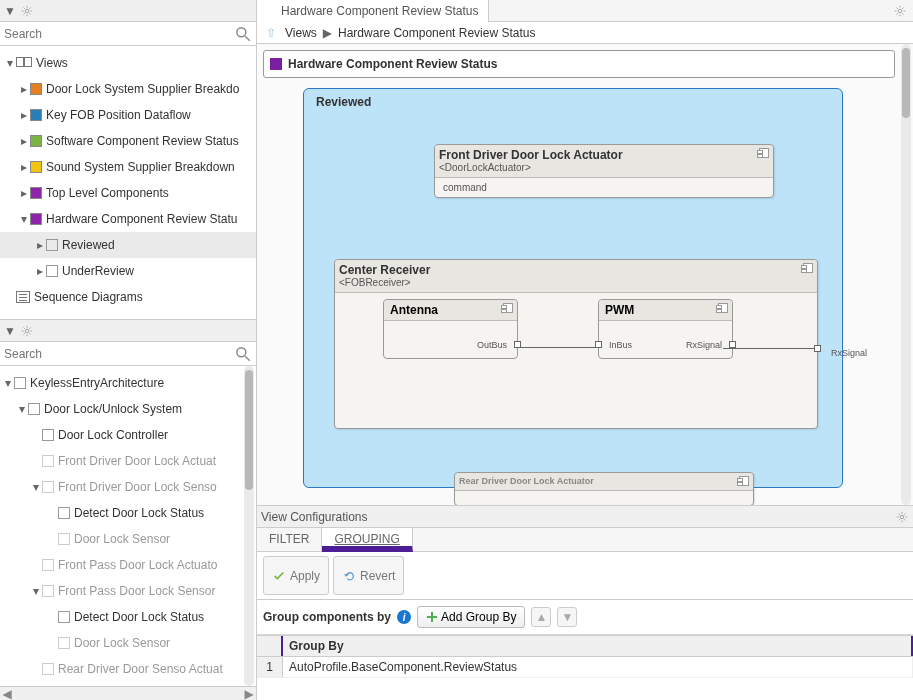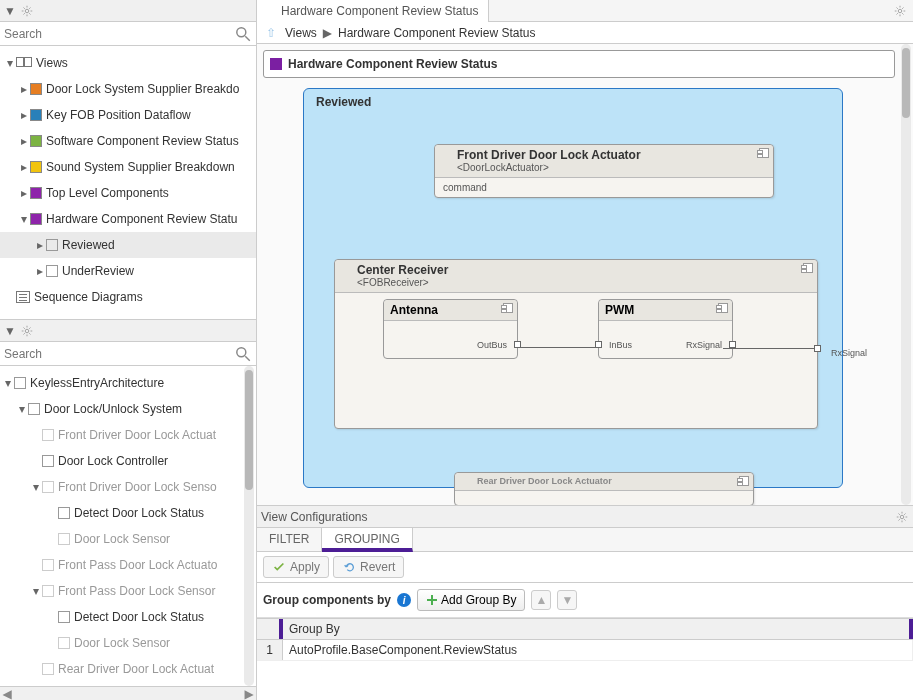--- a/index.html
+++ b/index.html
@@ -49,58 +49,58 @@
 
 .canvas-wrap { flex: 1; position: relative; overflow: auto; background: #fafafa; padding: 6px 18px 6px 6px; }
 .diag-title-box { border: 1px solid #999; border-radius: 3px; padding: 6px; display: flex; align-items: center; gap: 6px; margin-bottom: 10px; background: #fff; }
 .diag-title-box .sq { width: 12px; height: 12px; background: #7b1fa2; }
 .diag-title-box .t { font-weight: bold; color: #333; }
 
 .group-box { border: 1.5px solid #2b78c6; border-radius: 6px; background: #bde3f8; padding: 8px; position: relative; min-height: 380px; }
 .group-label { position: absolute; top: 6px; left: 12px; font-weight: bold; color: #333; }
 
 .comp { position: absolute; background: #f6f4f0; border: 1px solid #999; border-radius: 4px; box-shadow: 1px 1px 2px rgba(0,0,0,0.1); }
-.comp-head { background: #e8e6e0; border-bottom: 1px solid #bbb; padding: 3px 22px; border-radius: 4px 4px 0 0; }
+.comp-head { background: #e8e6e0; border-bottom: 1px solid #bbb; padding: 3px 4px; border-radius: 4px 4px 0 0; }
 .comp-name { font-weight: bold; color: #333; line-height: 1.2; }
 .comp-stereo { font-size: 10px; color: #555; line-height: 1.2; }
 .comp-icon { position: absolute; top: 3px; right: 4px; width: 10px; height: 10px; border: 1px solid #999; background: #fff; }
 .comp-icon::before { content: ""; position: absolute; left: -3px; top: 1px; width: 4px; height: 2px; background: #fff; border: 1px solid #999; }
 .comp-icon::after { content: ""; position: absolute; left: -3px; top: 5px; width: 4px; height: 2px; background: #fff; border: 1px solid #999; }
 
 .port-row { padding: 4px 8px; font-size: 10px; color: #555; }
 .nested-row { padding: 6px 8px 12px 8px; position: relative; display: flex; gap: 20px; }
 .nested { position: relative; background: #f6f4f0; border: 1px solid #999; border-radius: 4px; width: 135px; height: 60px; flex-shrink: 0; }
 .nested .nname { background: #e8e6e0; border-bottom: 1px solid #bbb; padding: 3px 6px; font-weight: bold; border-radius: 4px 4px 0 0; }
 .port-lbl { position: absolute; font-size: 9px; color: #555; }
 .port-dot { position: absolute; width: 7px; height: 7px; background: #fff; border: 1px solid #666; }
 
 .scrollbar { position: absolute; right: 2px; top: 0; bottom: 0; width: 10px; background: #eaeaea; border-radius: 5px; }
 .scrollbar .thumb { position: absolute; left: 1px; right: 1px; background: #b8b8b8; border-radius: 4px; }
 
 .vc-panel { border-top: 1px solid #ccc; background: #fff; display: flex; flex-direction: column; height: 195px; }
 .vc-tabs { display: flex; border-bottom: 1px solid #ccc; height: 24px; background: #f6f6f6; }
 .vc-tab { padding: 4px 12px; border-right: 1px solid #ccc; color: #666; cursor: pointer; }
-.vc-tab.active { background: #fff; border-bottom: 4px solid #4c1d95; margin-bottom: -1px; }
+.vc-tab.active { background: #fff; border-bottom: 6px solid #4c1d95; margin-bottom: -1px; text-decoration: underline; }
 .vc-actions { display: flex; gap: 4px; padding: 4px 6px; border-bottom: 1px solid #ccc; align-items: center; }
-.btn { display: flex; align-items: center; gap: 4px; padding: 2px 8px; border: 1px solid #ccc; border-radius: 3px; background: #f6f6f6; color: #777; cursor: pointer; height: 22px; }
+.btn { display: flex; align-items: center; gap: 4px; padding: 2px 8px; border: 1px solid #ccc; border-radius: 3px; background: #f6f6f6; color: #777; cursor: pointer; height: 39px; }
 
 .grp-row { display: flex; align-items: center; gap: 6px; padding: 6px; border-bottom: 1px solid #ddd; }
 .grp-row .glabel { font-weight: bold; color: #333; }
 .info-ic { width: 14px; height: 14px; border-radius: 50%; background: #1976d2; color: #fff; display: flex; align-items: center; justify-content: center; font-size: 10px; font-style: italic; font-weight: bold; }
 .btn-g { display: flex; align-items: center; gap: 3px; padding: 2px 8px; border: 1px solid #bbb; border-radius: 3px; background: linear-gradient(#fff,#eee); cursor: pointer; height: 22px; }
 .plus-ic { width: 12px; height: 12px; position: relative; }
 .plus-ic::before, .plus-ic::after { content: ""; position: absolute; background: #4caf50; }
 .plus-ic::before { left: 5px; top: 1px; width: 2px; height: 10px; }
 .plus-ic::after { left: 1px; top: 5px; width: 10px; height: 2px; }
 .arr-btn { width: 20px; height: 20px; border: 1px solid #ccc; border-radius: 3px; background: #f6f6f6; color: #aaa; display: flex; align-items: center; justify-content: center; cursor: pointer; }
 .trash-ic { width: 12px; height: 12px; border: 1px solid #bbb; border-top: 2px solid #bbb; border-radius: 1px; position: relative; }
 
 .gb-table { border-top: 1px solid #ccc; }
 .gb-hrow { display: flex; background: #f0f0f0; border-bottom: 1px solid #ccc; }
-.gb-hcell { padding: 3px 6px; font-weight: normal; color: #333; border-right: 4px solid #4c1d95; }
+.gb-hcell { padding: 3px 6px; font-weight: bold; color: #333; border-right: 2px solid #4c1d95; }
 .gb-hcell.num { width: 26px; }
 .gb-row { display: flex; border-bottom: 1px solid #eee; }
 .gb-cell { padding: 3px 6px; color: #333; border-right: 1px solid #eee; }
 .gb-cell.num { width: 26px; text-align: center; background: #f0f0f0; border-right: 1px solid #ccc; }
 
 .hscroll { height: 14px; background: #f0f0f0; border-top: 1px solid #ccc; display: flex; align-items: center; }
 .hscroll .arr { width: 14px; height: 14px; display: flex; align-items: center; justify-content: center; color: #888; cursor: pointer; }
 
 svg.ic-svg { width: 14px; height: 14px; }
 </style>
@@ -211,69 +211,69 @@
           <span class="label">KeylessEntryArchitecture</span>
         </div>
       <div class="tree-node">
           <span class="ind" style="width:16px"></span>
           <span class="exp">▾</span>
           <span class="boxicon"></span>
           <span class="label">Door Lock/Unlock System</span>
         </div>
       <div class="tree-node">
           <span class="ind" style="width:42px"></span>
+          <span class="boxicon"></span>
+          <span class="label">Door Lock Controller</span>
+        </div>
+      <div class="tree-node">
+          <span class="ind" style="width:42px"></span>
           <span class="boxicon" style="border-color:#ccc"></span>
           <span class="label dim">Front Driver Door Lock Actuat</span>
         </div>
       <div class="tree-node">
+          <span class="ind" style="width:30px"></span>
+          <span class="exp">▾</span>
+          <span class="boxicon" style="border-color:#ccc"></span>
+          <span class="label dim">Front Driver Door Lock Senso</span>
+        </div>
+      <div class="tree-node">
+          <span class="ind" style="width:58px"></span>
+          <span class="boxicon"></span>
+          <span class="label">Detect Door Lock Status</span>
+        </div>
+      <div class="tree-node">
+          <span class="ind" style="width:58px"></span>
+          <span class="boxicon" style="border-color:#ccc"></span>
+          <span class="label dim">Door Lock Sensor</span>
+        </div>
+      <div class="tree-node">
           <span class="ind" style="width:42px"></span>
-          <span class="boxicon"></span>
-          <span class="label">Door Lock Controller</span>
+          <span class="boxicon" style="border-color:#ccc"></span>
+          <span class="label dim">Front Pass Door Lock Actuato</span>
         </div>
       <div class="tree-node">
           <span class="ind" style="width:30px"></span>
           <span class="exp">▾</span>
           <span class="boxicon" style="border-color:#ccc"></span>
-          <span class="label dim">Front Driver Door Lock Senso</span>
+          <span class="label dim">Front Pass Door Lock Sensor</span>
         </div>
       <div class="tree-node">
           <span class="ind" style="width:58px"></span>
           <span class="boxicon"></span>
           <span class="label">Detect Door Lock Status</span>
         </div>
       <div class="tree-node">
           <span class="ind" style="width:58px"></span>
           <span class="boxicon" style="border-color:#ccc"></span>
           <span class="label dim">Door Lock Sensor</span>
         </div>
       <div class="tree-node">
           <span class="ind" style="width:42px"></span>
           <span class="boxicon" style="border-color:#ccc"></span>
-          <span class="label dim">Front Pass Door Lock Actuato</span>
-        </div>
-      <div class="tree-node">
-          <span class="ind" style="width:30px"></span>
-          <span class="exp">▾</span>
-          <span class="boxicon" style="border-color:#ccc"></span>
-          <span class="label dim">Front Pass Door Lock Sensor</span>
-        </div>
-      <div class="tree-node">
-          <span class="ind" style="width:58px"></span>
-          <span class="boxicon"></span>
-          <span class="label">Detect Door Lock Status</span>
-        </div>
-      <div class="tree-node">
-          <span class="ind" style="width:58px"></span>
-          <span class="boxicon" style="border-color:#ccc"></span>
-          <span class="label dim">Door Lock Sensor</span>
-        </div>
-      <div class="tree-node">
-          <span class="ind" style="width:42px"></span>
-          <span class="boxicon" style="border-color:#ccc"></span>
-          <span class="label dim">Rear Driver Door Lock Actuat</span>
+          <span class="label dim">Rear Driver Door Senso Actuat</span>
         </div>
       <div class="scrollbar">
           <div class="thumb" style="top:4px;height:120px"></div>
         </div>
     </div>
   </div>
   <div class="hscroll">
     <span class="arr">◀</span>
     <span style="flex:1"></span>
     <span class="arr">▶</span>

